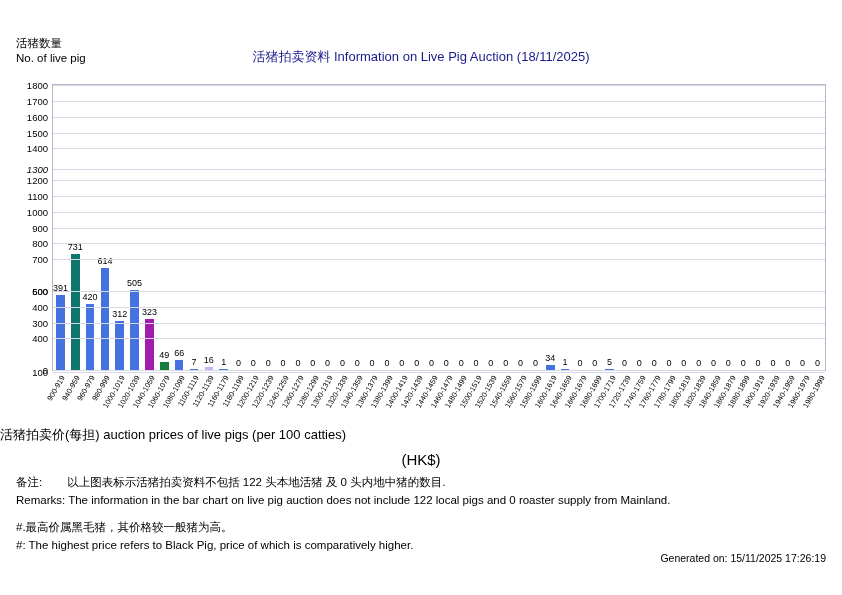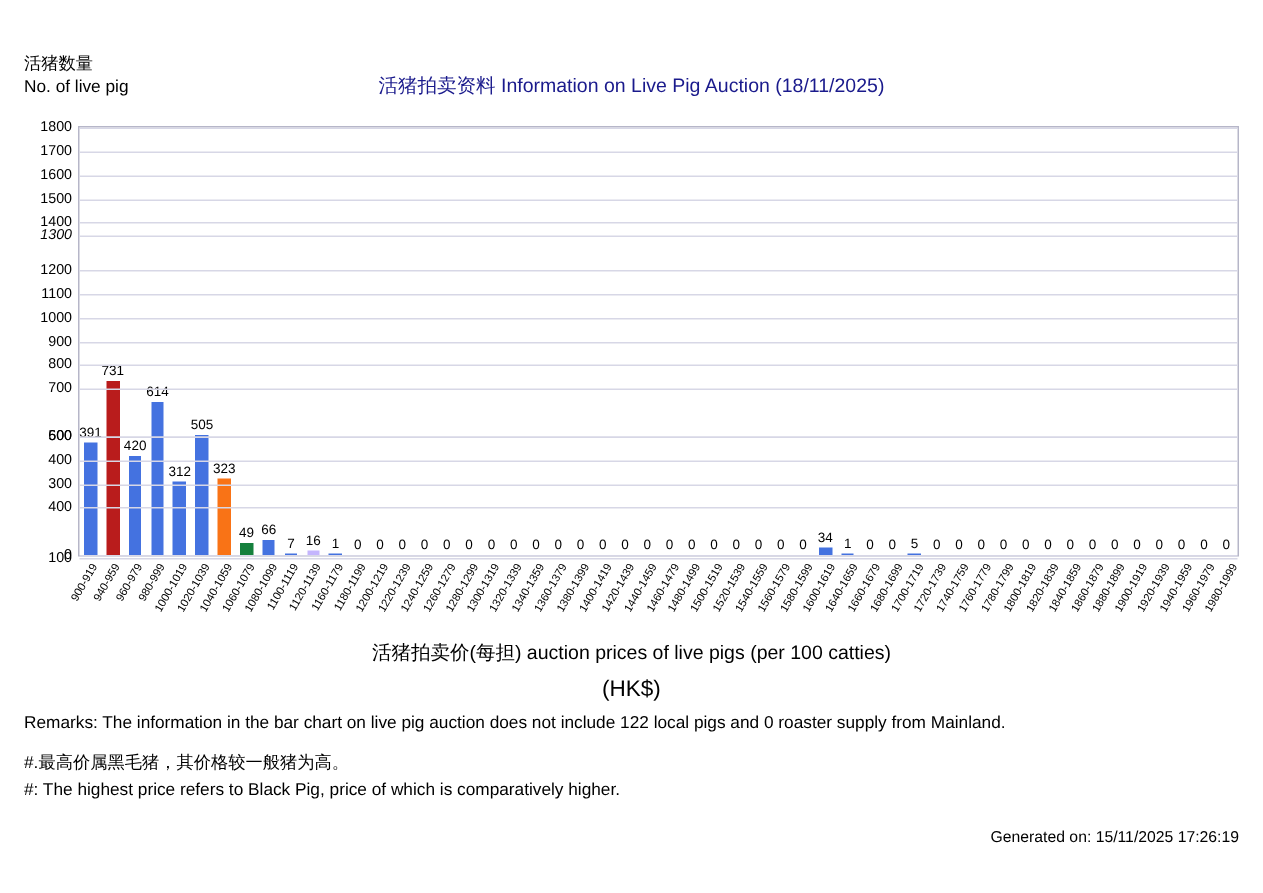--- a/index.html
+++ b/index.html
@@ -124,21 +124,21 @@
     transform: rotate(-60deg) translate(-100%, 0);
     font-size: 7.5px;
     white-space: nowrap;
     color: #000;
   }
   .x-axis-title {
     position: absolute;
     left: 0;
     top: 426px;
     width: 842px;
-    text-align: center;
+    text-align: left;
     font-size: 13px;
     color: #000;
   }
   .x-axis-unit {
     position: absolute;
     left: 0;
     top: 451px;
     width: 842px;
     text-align: center;
     font-size: 15px;
@@ -179,21 +179,21 @@
 
   <div class="plot-wrap">
     <div class="plot-area" id="plot-area">
       <div class="bars" id="bars-container">
           <div class="bar-slot">
             <div class="bar" style="height: 75px; background: rgb(68, 114, 224);">
               <div class="bar-value">391</div>
             </div>
           </div>
           <div class="bar-slot">
-            <div class="bar" style="height: 115.742px; background: #b91c1c;">
+            <div class="bar" style="height: 115.742px; background: #0f766e;">
               <div class="bar-value">731</div>
             </div>
           </div>
           <div class="bar-slot">
             <div class="bar" style="height: 66.5px; background: rgb(68, 114, 224);">
               <div class="bar-value">420</div>
             </div>
           </div>
           <div class="bar-slot">
             <div class="bar" style="height: 102px; background: rgb(68, 114, 224);">
@@ -204,21 +204,21 @@
             <div class="bar" style="height: 49.4px; background: rgb(68, 114, 224);">
               <div class="bar-value">312</div>
             </div>
           </div>
           <div class="bar-slot">
             <div class="bar" style="height: 79.9583px; background: rgb(68, 114, 224);">
               <div class="bar-value">505</div>
             </div>
           </div>
           <div class="bar-slot">
-            <div class="bar" style="height: 51.1417px; background: #f97316;">
+            <div class="bar" style="height: 51.1417px; background: #a21caf;">
               <div class="bar-value">323</div>
             </div>
           </div>
           <div class="bar-slot">
             <div class="bar" style="height: 7.75833px; background: #15803d;">
               <div class="bar-value">49</div>
             </div>
           </div>
           <div class="bar-slot">
             <div class="bar" style="height: 10.45px; background: rgb(68, 114, 224);">
@@ -473,21 +473,21 @@
         </div>
         <div class="gridline" style="top: 126.667px;">
           <div class="y-tick-label">1000</div>
         </div>
         <div class="gridline" style="top: 110.833px;">
           <div class="y-tick-label">1100</div>
         </div>
         <div class="gridline" style="top: 95px;">
           <div class="y-tick-label">1200</div>
         </div>
-        <div class="gridline" style="top: 72px; font-style: italic;">
+        <div class="gridline" style="top: 84px; font-style: italic;">
           <div class="y-tick-label">1300</div>
         </div>
         <div class="gridline" style="top: 63.3333px;">
           <div class="y-tick-label">1400</div>
         </div>
         <div class="gridline" style="top: 47.5px;">
           <div class="y-tick-label">1500</div>
         </div>
         <div class="gridline" style="top: 31.6667px;">
           <div class="y-tick-label">1600</div>
@@ -657,20 +657,21 @@
       </div>
       <div class="x-label-slot">
         <span class="x-label">1980-1999</span>
       </div>
     </div>
 
   <div class="x-axis-title">活猪拍卖价(每担) auction prices of live pigs (per 100 catties)</div>
   <div class="x-axis-unit">(HK$)</div>
 
   <div class="notes">
+    <div class="note-line">备注:	以上图表标示活猪拍卖资料不包括 122 头本地活猪 及 0 头内地中猪的数目.</div>
     <div class="note-line">Remarks: The information in the bar chart on live pig auction does not include 122 local pigs and 0 roaster supply from Mainland.</div>
     <div class="note-gap"></div>
     <div class="note-line">#.最高价属黑毛猪，其价格较一般猪为高。</div>
     <div class="note-line">#: The highest price refers to Black Pig, price of which is comparatively higher.</div>
   </div>
 
   <div class="generated">Generated on: 15/11/2025 17:26:19</div>
 
 </div>
 

